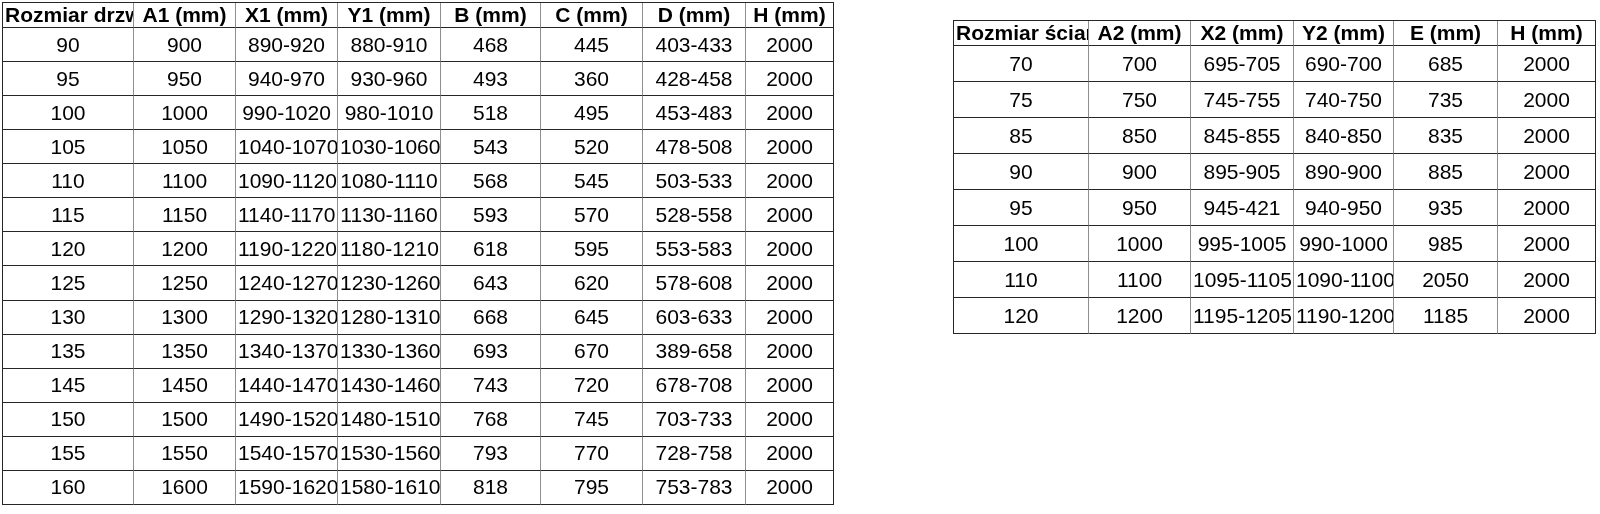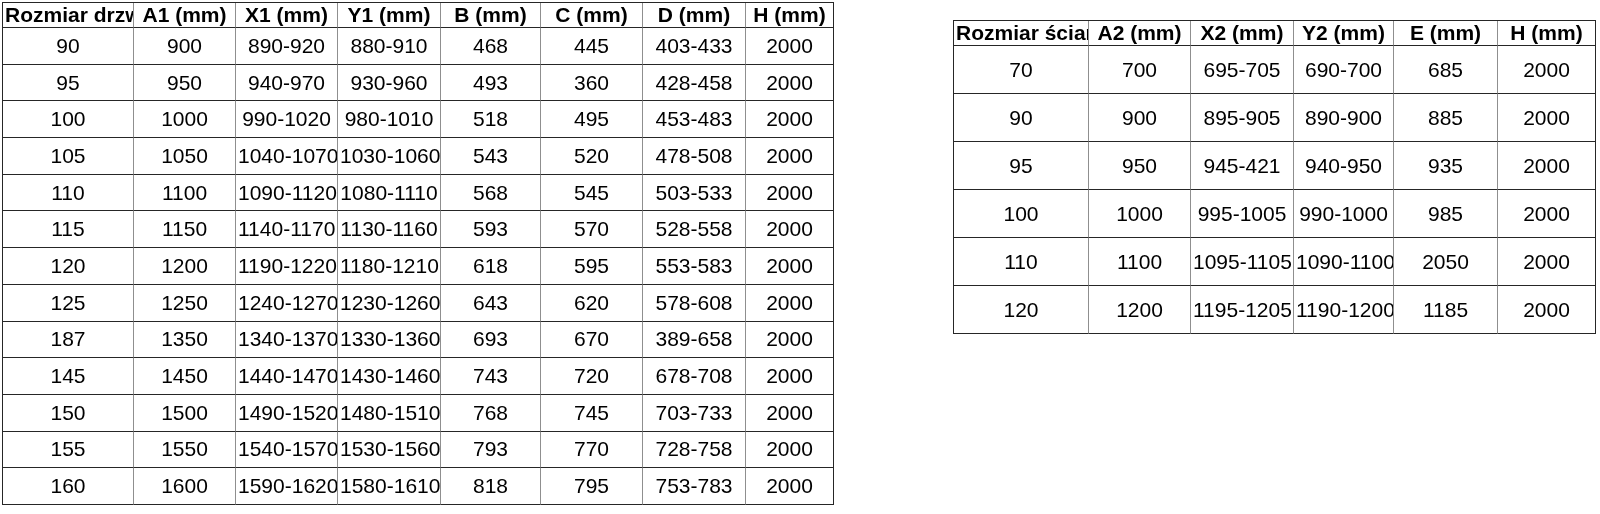--- a/index.html
+++ b/index.html
@@ -143,21 +143,31 @@
           <td>125</td>
           <td>1250</td>
           <td>1240-1270</td>
           <td>1230-1260</td>
           <td>643</td>
           <td>620</td>
           <td>578-608</td>
           <td>2000</td>
         </tr>
         <tr>
-          <td>187</td>
+          <td>130</td>
+          <td>1300</td>
+          <td>1290-1320</td>
+          <td>1280-1310</td>
+          <td>668</td>
+          <td>645</td>
+          <td>603-633</td>
+          <td>2000</td>
+        </tr>
+        <tr>
+          <td>135</td>
           <td>1350</td>
           <td>1340-1370</td>
           <td>1330-1360</td>
           <td>693</td>
           <td>670</td>
           <td>389-658</td>
           <td>2000</td>
         </tr>
         <tr>
           <td>145</td>
@@ -224,20 +234,36 @@
     <tbody>
         <tr>
           <td>70</td>
           <td>700</td>
           <td>695-705</td>
           <td>690-700</td>
           <td>685</td>
           <td>2000</td>
         </tr>
         <tr>
+          <td>75</td>
+          <td>750</td>
+          <td>745-755</td>
+          <td>740-750</td>
+          <td>735</td>
+          <td>2000</td>
+        </tr>
+        <tr>
+          <td>85</td>
+          <td>850</td>
+          <td>845-855</td>
+          <td>840-850</td>
+          <td>835</td>
+          <td>2000</td>
+        </tr>
+        <tr>
           <td>90</td>
           <td>900</td>
           <td>895-905</td>
           <td>890-900</td>
           <td>885</td>
           <td>2000</td>
         </tr>
         <tr>
           <td>95</td>
           <td>950</td>

